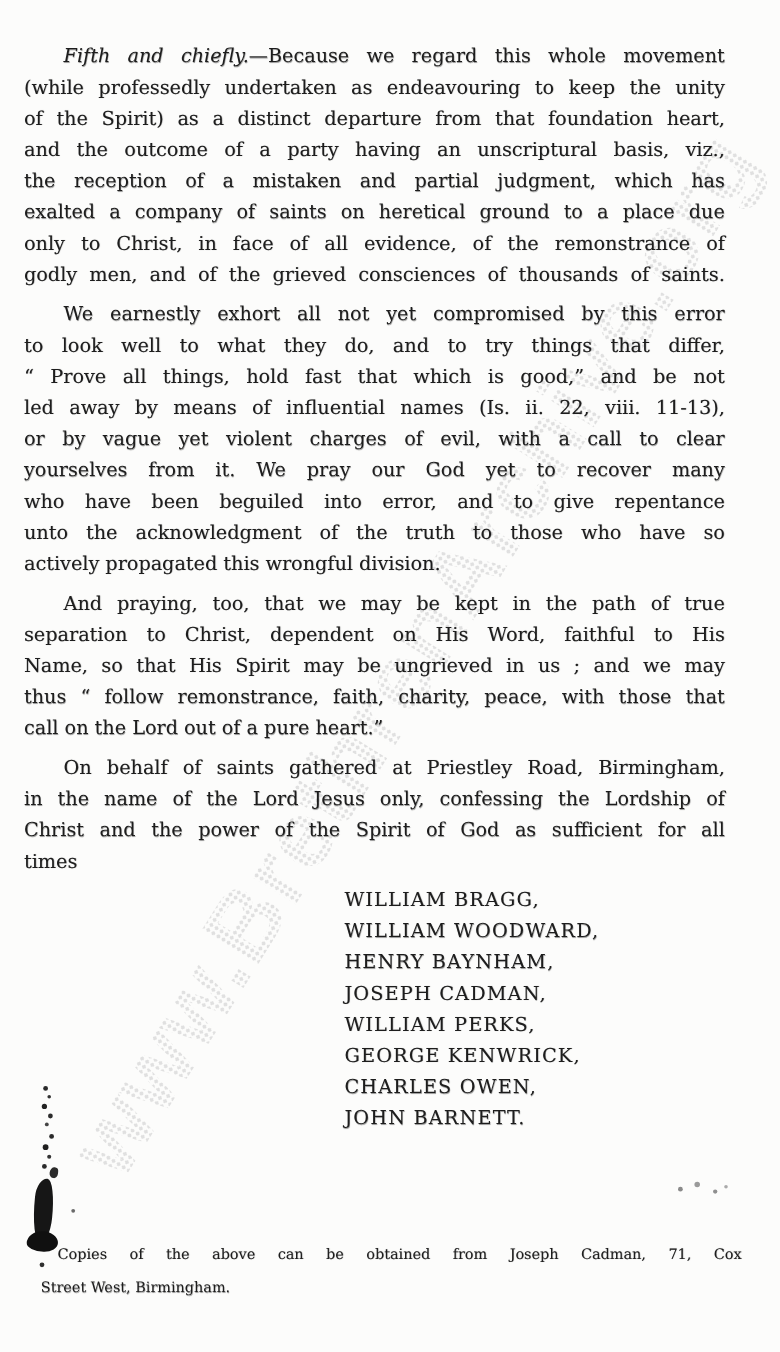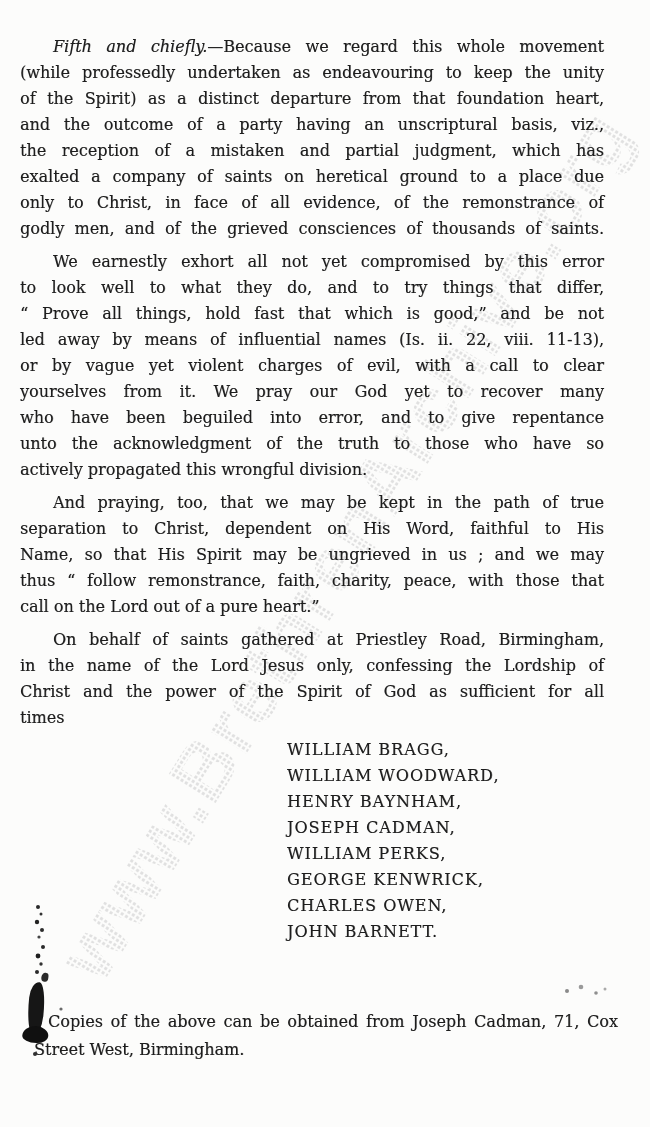--- a/index.html
+++ b/index.html
@@ -50,23 +50,23 @@
   .italic{font-style:italic;}
   
   .signatures{
     margin:3px 0 0 267px;
     line-height:24.4px;
     letter-spacing:1px;
   }
   
   .footer{
     position:absolute;
-    left:20px;right:32px;top:1008px;
+    left:20px;right:32px;top:1031px;
     z-index:1;
-    font-size:16px;
+    font-size:12px;
     line-height:28px;
     text-shadow:0.4px 0.4px 0.6px rgba(29,29,29,0.45);
   }
   .footer .l1{text-align:justify;text-align-last:justify;padding-left:28px;}
   .footer .l2{text-align:left;padding-left:14px;}
   
   .ink{position:absolute;z-index:2;pointer-events:none;}
   .speck-field{
     left:0;top:0;width:2px;height:2px;border-radius:50%;
     background:transparent;

